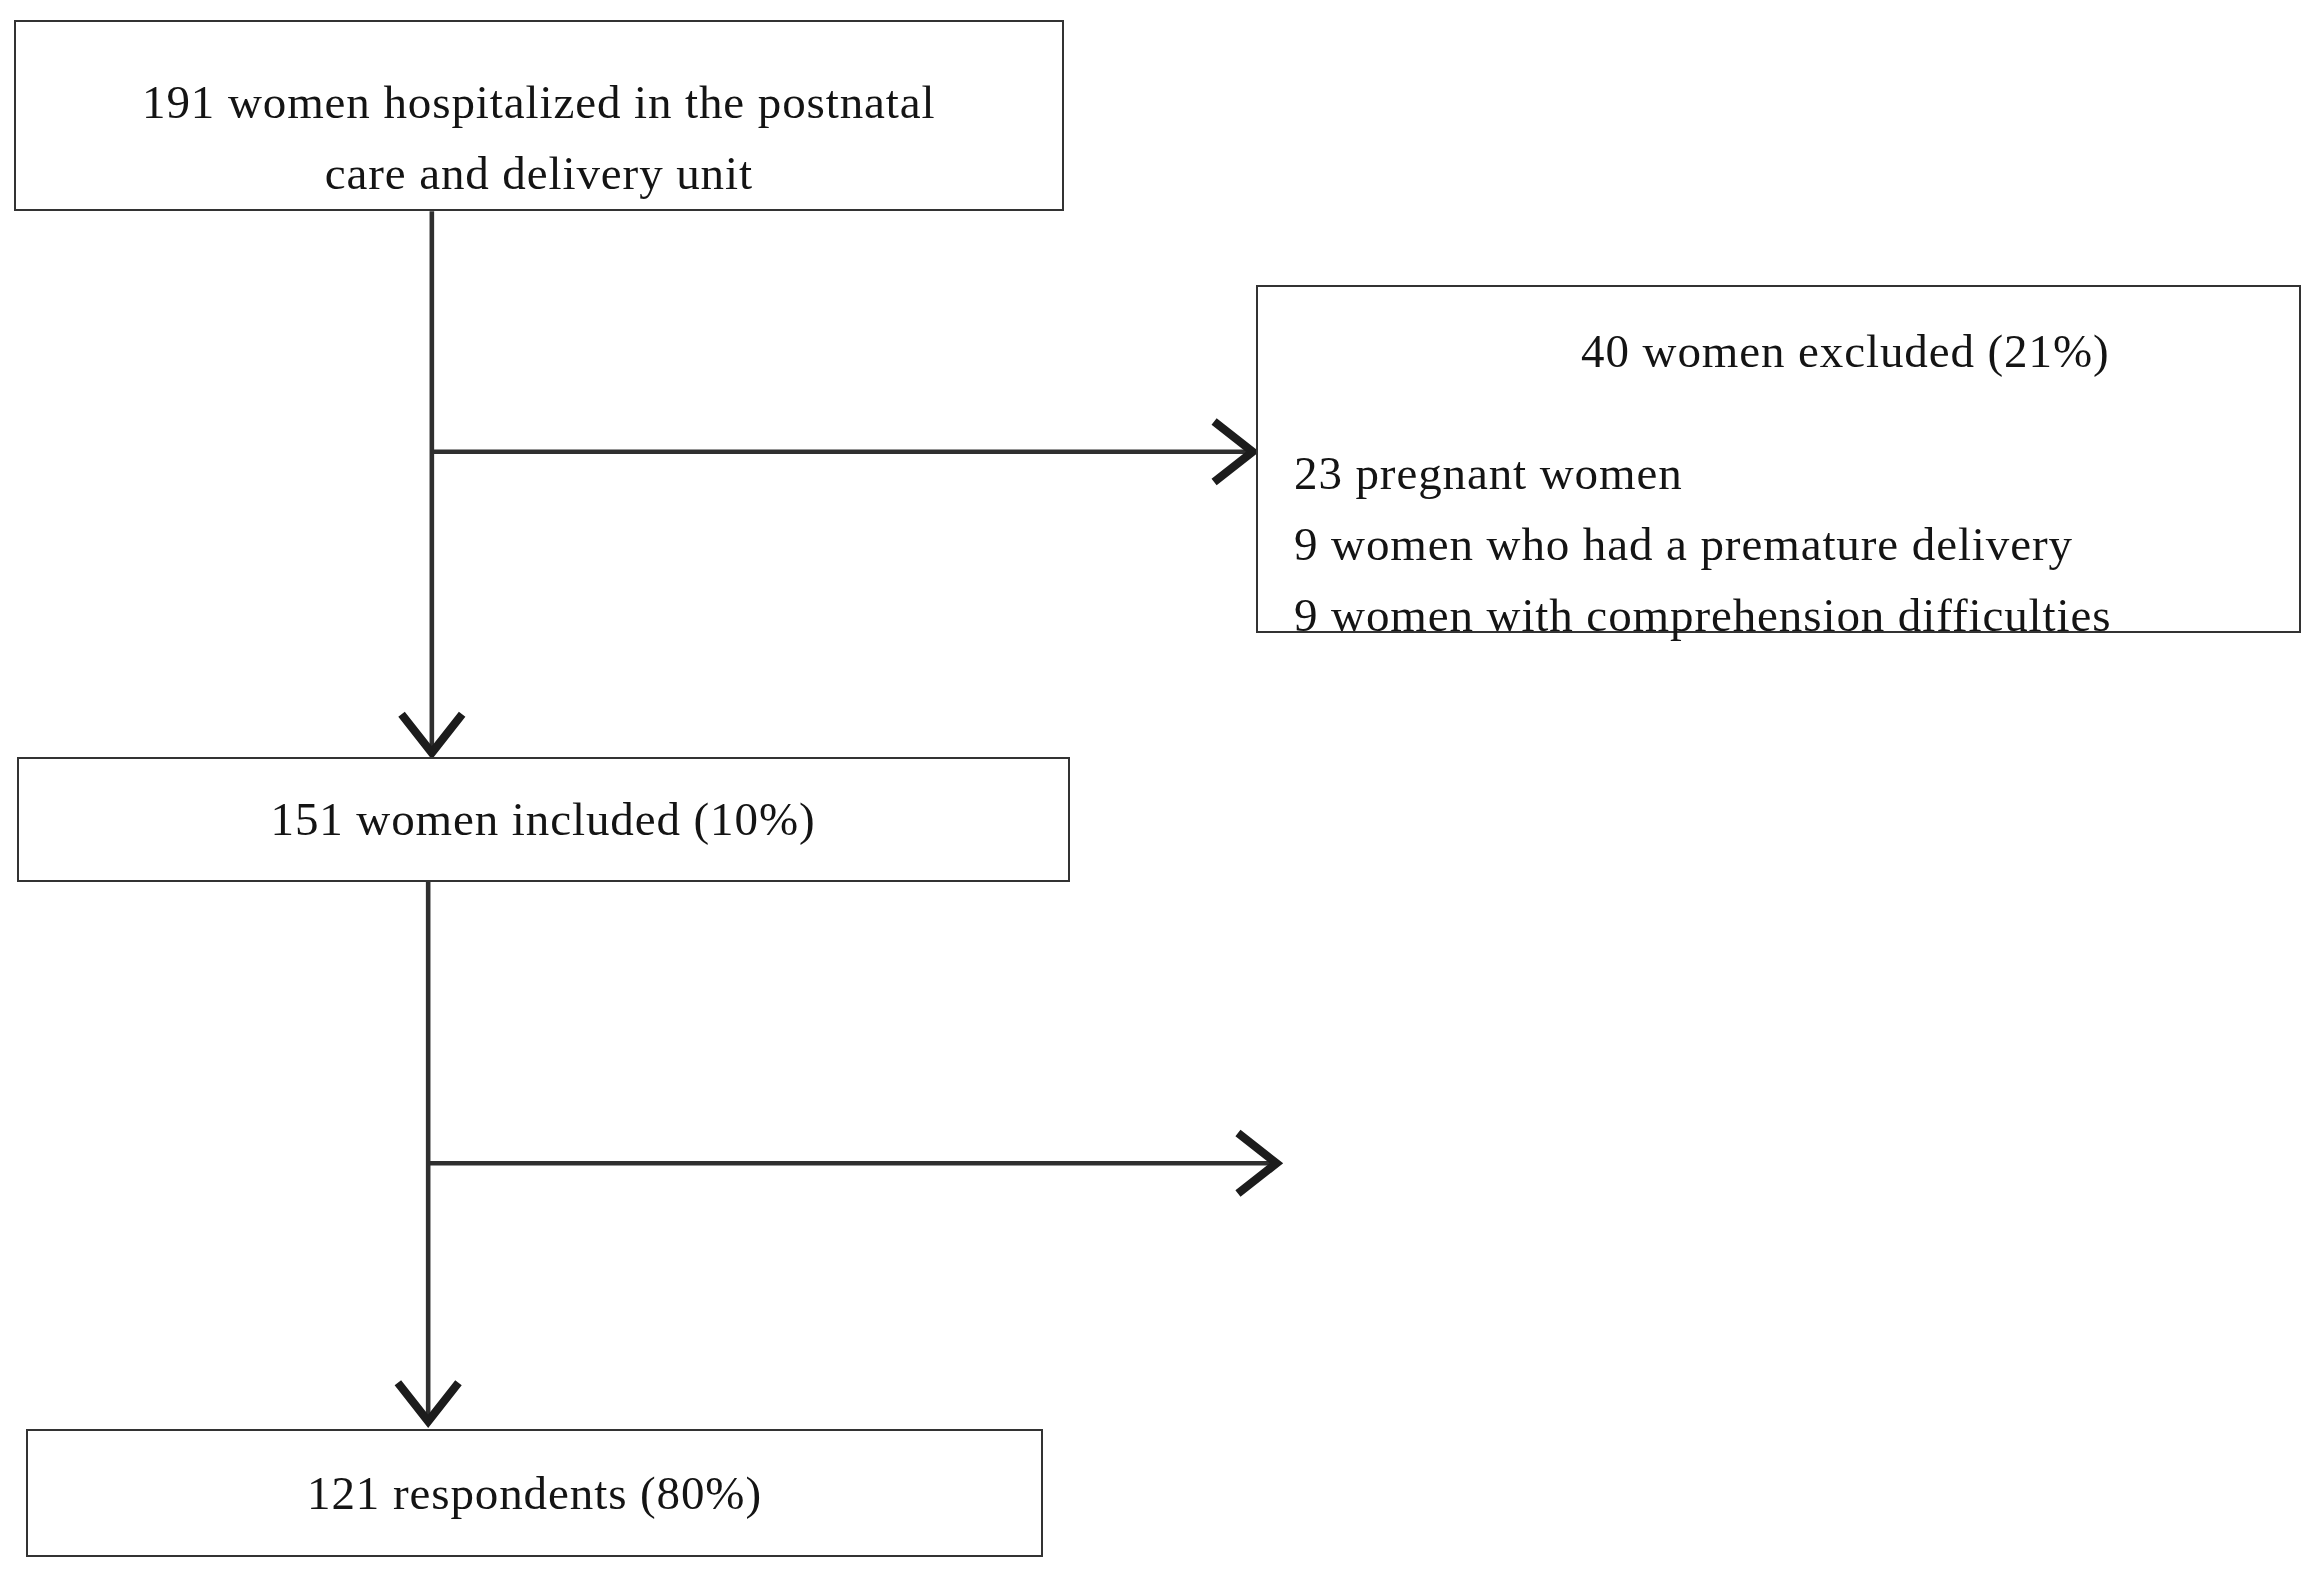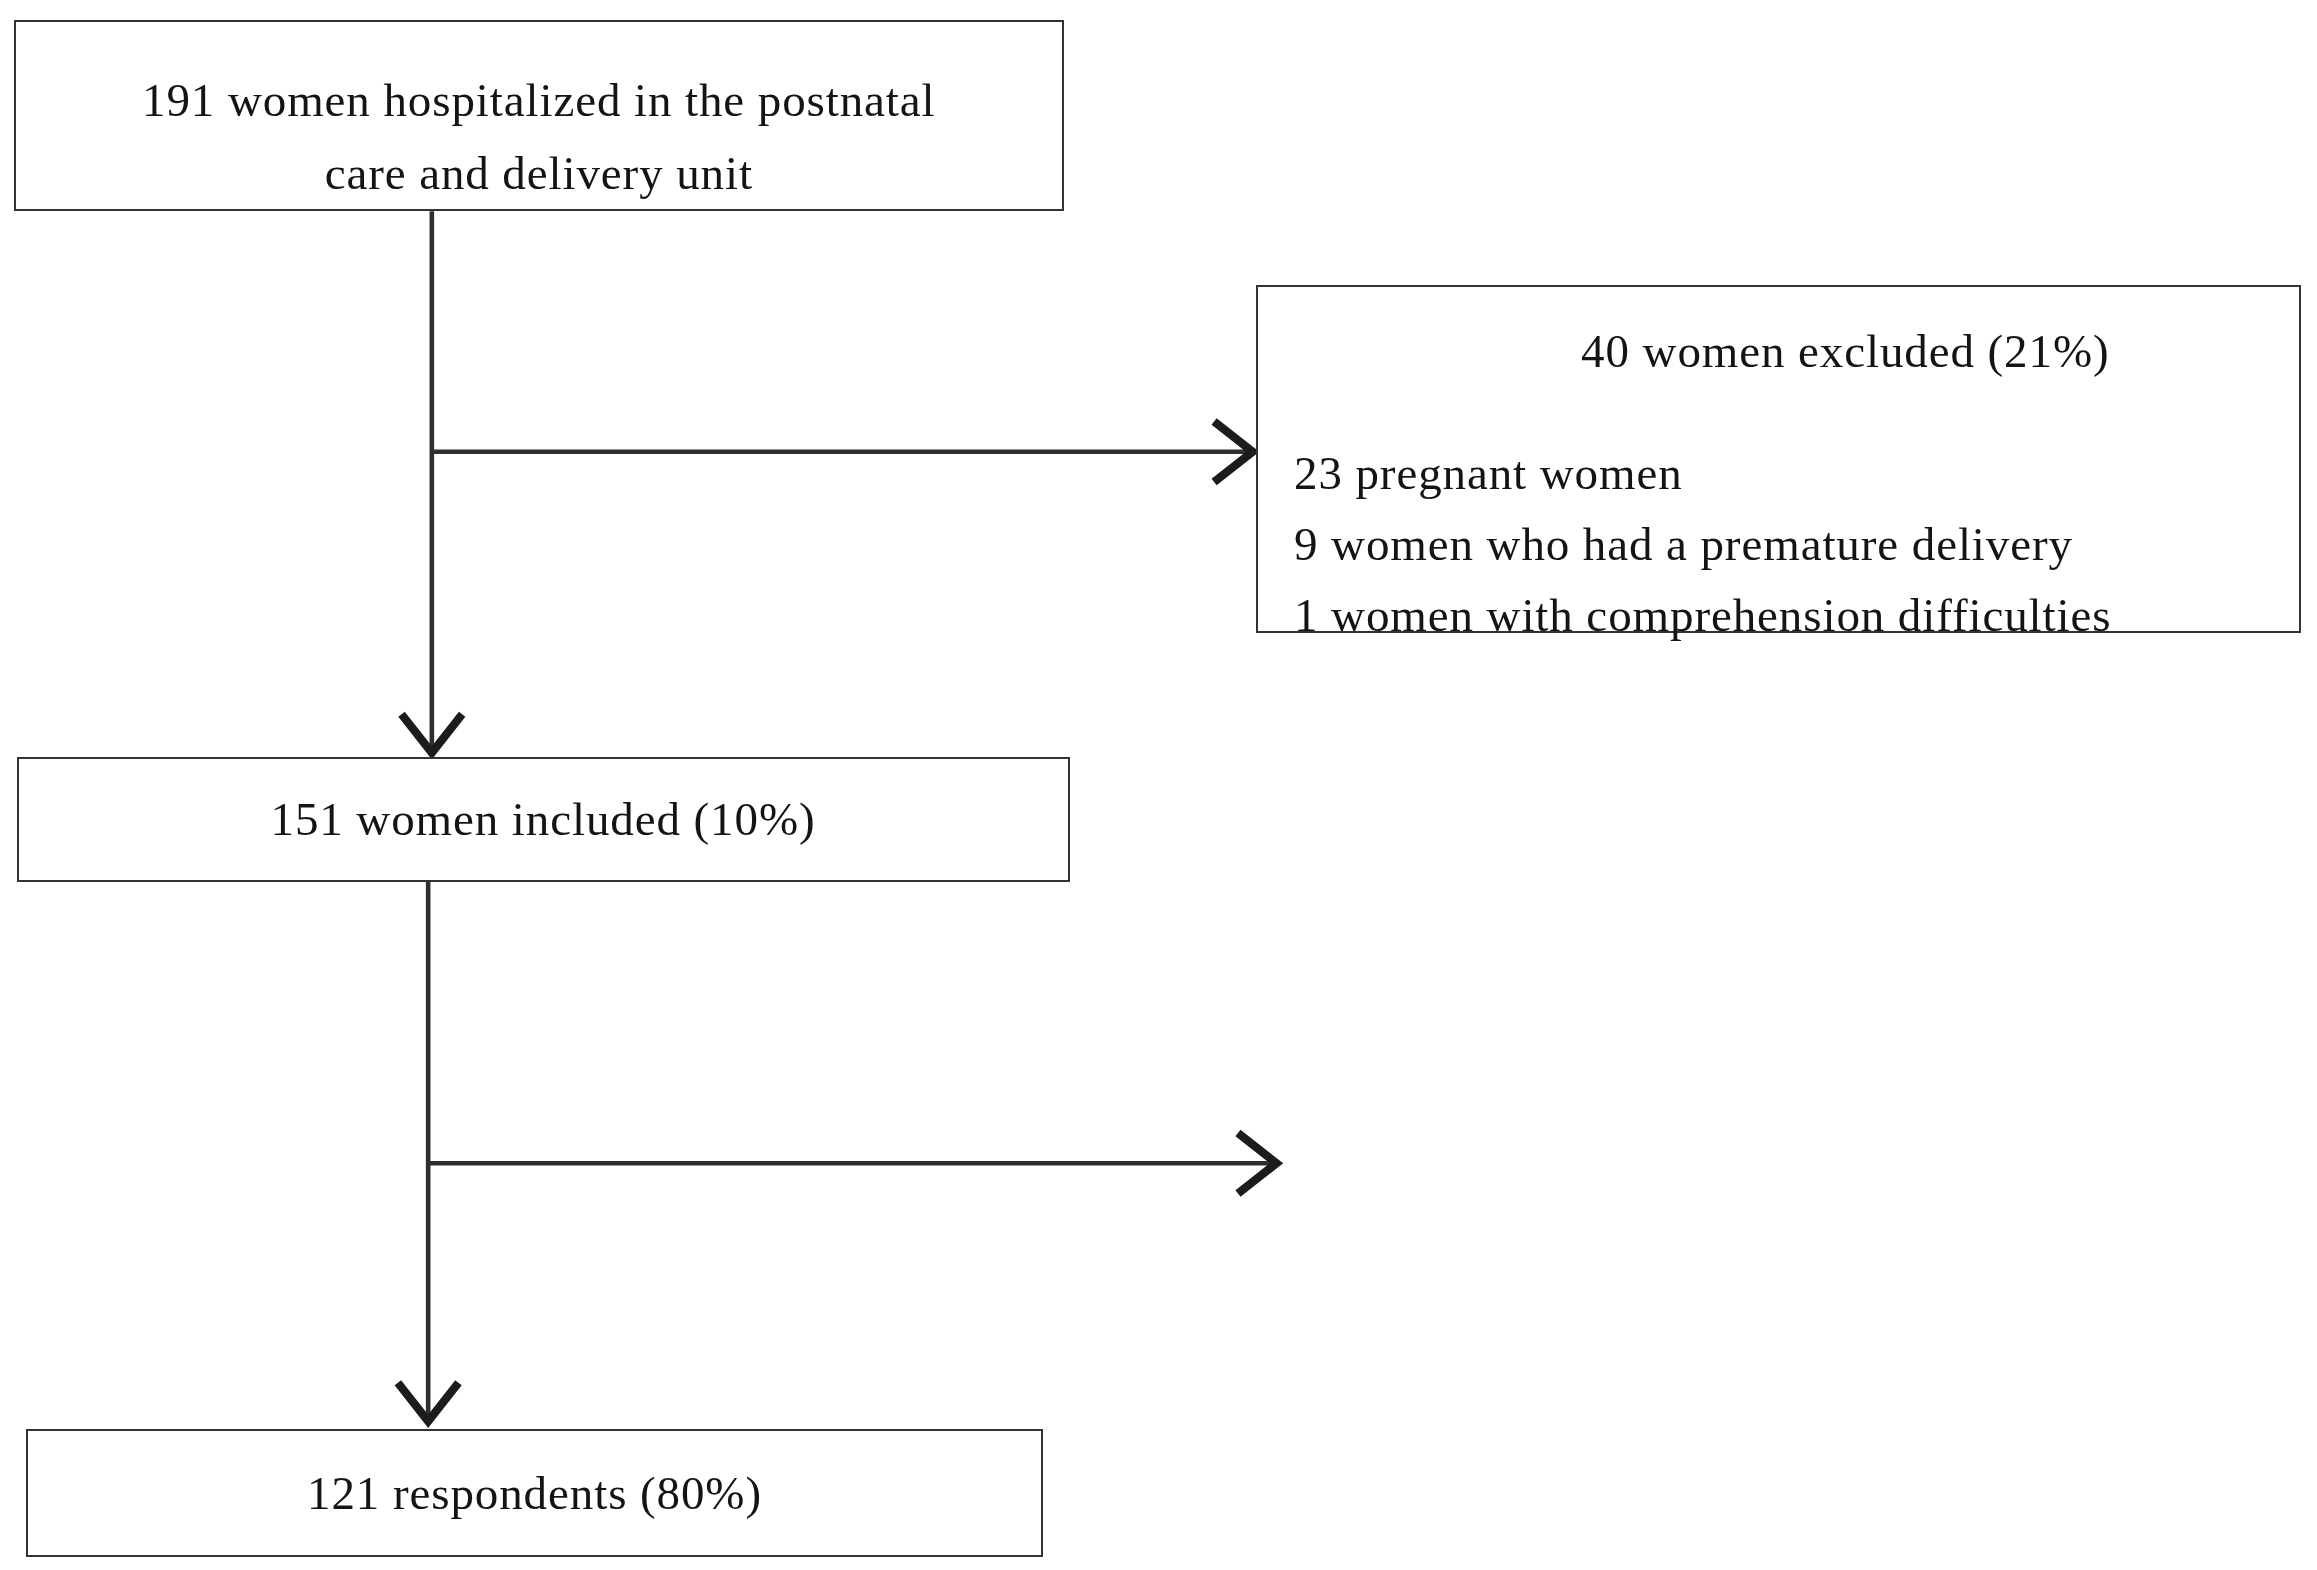--- a/index.html
+++ b/index.html
@@ -52,22 +52,22 @@
   #node-excluded {
     padding: 29px 18.4px 0 36px;
   }
   #node-excluded .box-title { text-indent: 116px; }
   #node-excluded .items { margin-top: 51px; }
   #node-nonrespondents {
     padding: 44px 18.4px 0 35px;
   }
   #node-nonrespondents .items { margin-top: 53px; }
   #node-hospitalized {
-    padding-top: 43px;
-    justify-content: space-between;
+    padding-top: 31px;
+    justify-content: flex-end;
   }
   #arrow-layer {
     position: absolute;
     left: 0; top: 0;
     z-index: 1;
   }
   #arrow-layer .shaft {
     stroke: var(--color-arrow_line);
     stroke-width: 5;
     fill: none;
@@ -107,21 +107,21 @@
   <div class="node centered" id="node-hospitalized" style="left:13.8px; top:20px; width:1050px; height:191px;">
     <span class="line">191 women hospitalized in the postnatal</span>
     <span class="line">care and delivery unit</span>
   </div>
 
   <div class="node detail-box" id="node-excluded" style="left:1256px; top:285px; width:1045px; height:348px;">
     <span class="box-title">40 women excluded (21%)</span>
     <span class="items">
       <span class="item">23 pregnant women</span>
       <span class="item">9 women who had a premature delivery</span>
-      <span class="item">1 women with comprehension difficulties</span>
+      <span class="item">9 women with comprehension difficulties</span>
     </span>
   </div>
 
   <div class="node centered" id="node-included" style="left:16.5px; top:757px; width:1053px; height:125px;">
     <span class="line">151 women included (10%)</span>
   </div>
 
 
   <div class="node centered" id="node-respondents" style="left:26px; top:1429px; width:1017px; height:128px;justify-content:center;">
     <span class="line">121 respondents (80%)</span>

